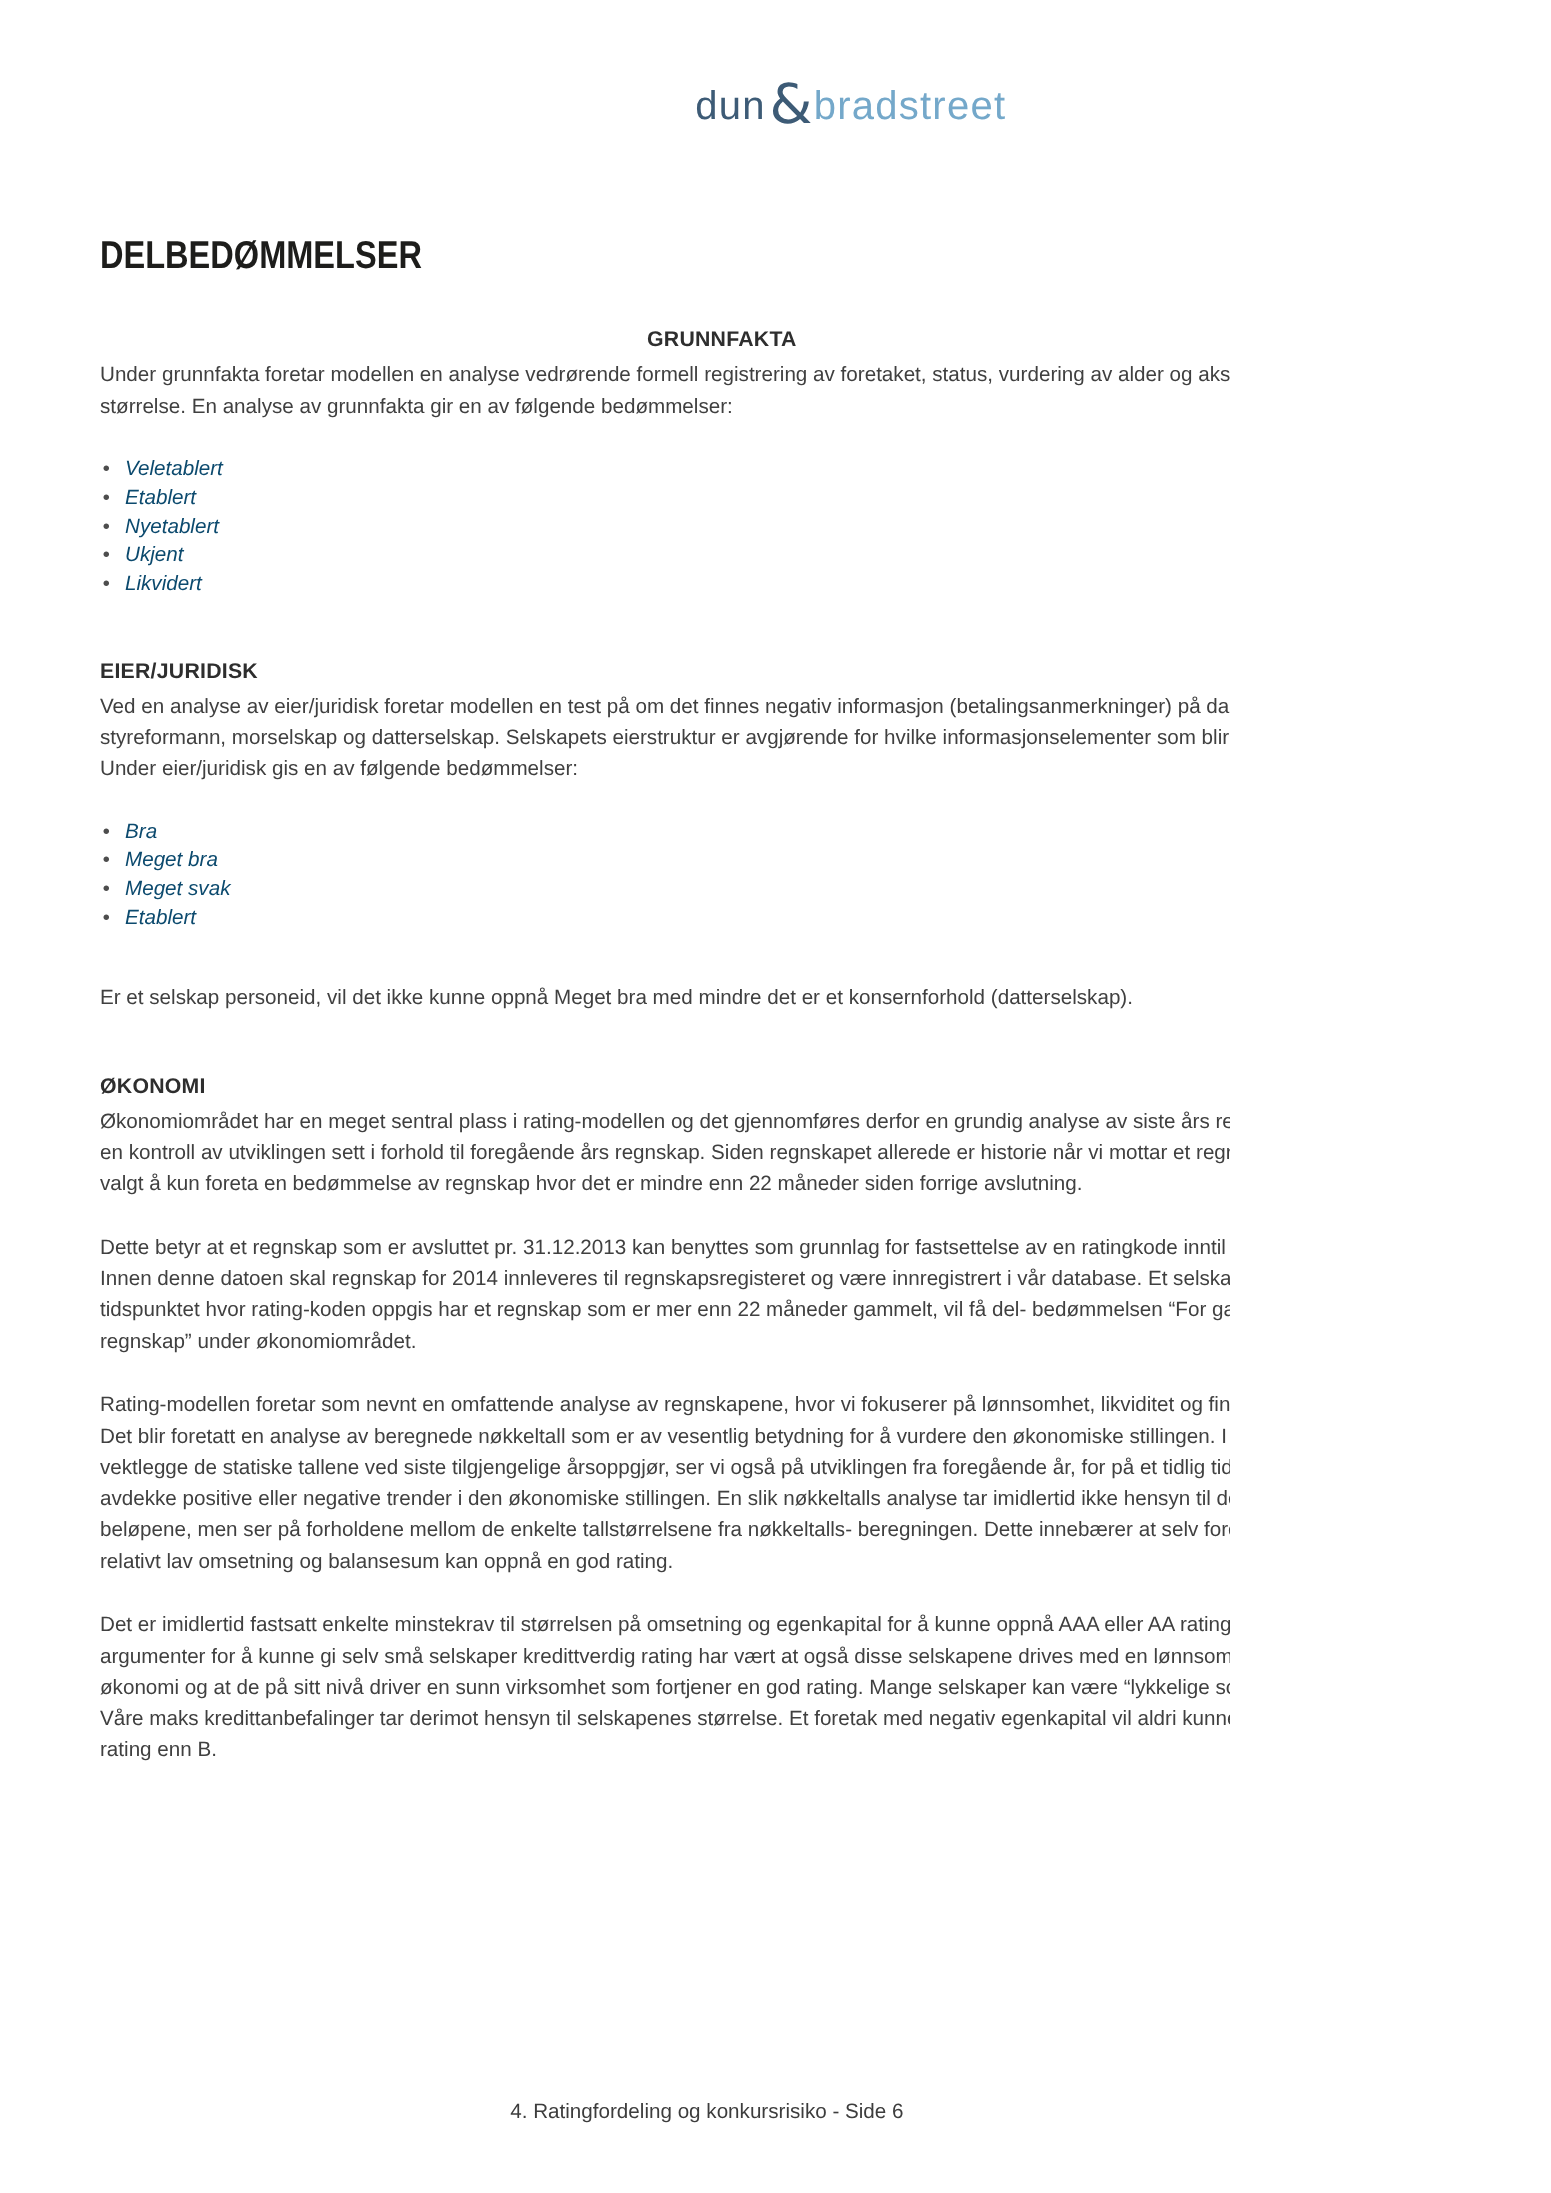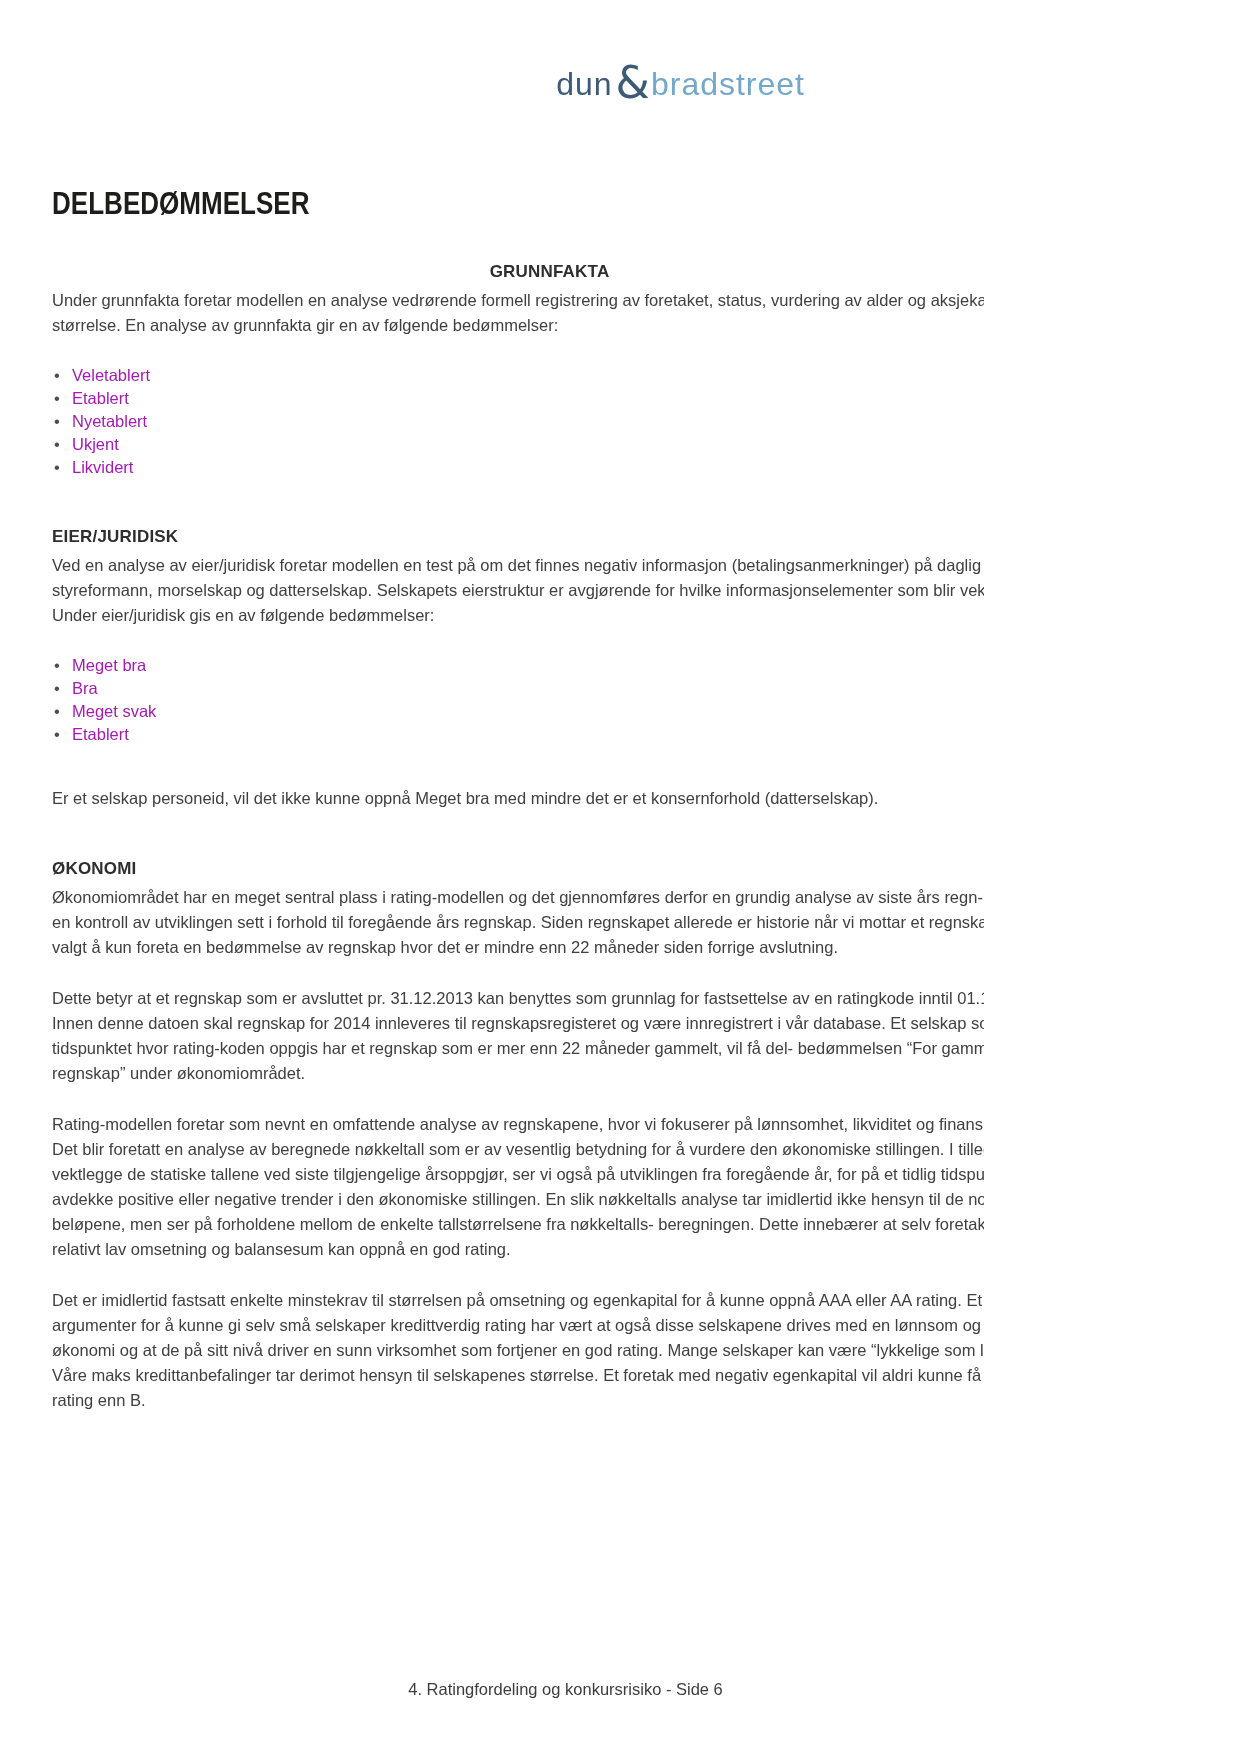--- a/index.html
+++ b/index.html
@@ -36,21 +36,21 @@
     color:var(--logo-dark, #3d5b76);
     margin:0 1px 0 3px;
     position:relative;
     top:3px;
     line-height:0;
   }
 
   
   .content {
     position:absolute;
-    left:52px;
+    left:80px;
     top:186px;
     width:995px;
     color:#4d4d4d;
   }
 
   .doc-title {
     display:inline-block;
     margin:0 0 40px 0;
     font-size:31px;
     font-weight:800;
@@ -82,21 +82,22 @@
   .bullet-list {
     list-style:none;
     margin:0 0 26px 0;
     padding:0;
   }
   .bullet-list li {
     position:relative;
     padding-left:20px;
     font-size:16.5px;
     line-height:23px;
-    color:#a21caf;
+    color:#0c4a6e;
+    font-style:italic;
   }
   .bullet-list li::before {
     content:"\2022";
     position:absolute;
     left:2px;
     top:0;
     color:#4d4d4d;
   }
 
   
@@ -132,22 +133,22 @@
       <li>Veletablert</li>
       <li>Etablert</li>
       <li>Nyetablert</li>
       <li>Ukjent</li>
       <li>Likvidert</li>
     </ul>
 
     <h2 class="section-heading">EIER/JURIDISK</h2>
     <p class="body-par">Ved en analyse av eier/juridisk foretar modellen en test på om det finnes negativ informasjon (betalingsanmerkninger) på daglig leder, styreformann, morselskap og datterselskap. Selskapets eierstruktur er avgjørende for hvilke informasjonselementer som blir vektlagt. Under eier/juridisk gis en av følgende bedømmelser:</p>
     <ul class="bullet-list">
+      <li>Bra</li>
       <li>Meget bra</li>
-      <li>Bra</li>
       <li>Meget svak</li>
       <li>Etablert</li>
     </ul>
     <p class="body-par note-par">Er et selskap personeid, vil det ikke kunne oppnå Meget bra med mindre det er et konsernforhold (datterselskap).</p>
 
     <h2 class="section-heading">ØKONOMI</h2>
     <p class="body-par">Økonomiområdet har en meget sentral plass i rating-modellen og det gjennomføres derfor en grundig analyse av siste års regn- skap og en kontroll av utviklingen sett i forhold til foregående års regnskap. Siden regnskapet allerede er historie når vi mottar et regnskap, har vi valgt å kun foreta en bedømmelse av regnskap hvor det er mindre enn 22 måneder siden forrige avslutning.</p>
     <p class="body-par">Dette betyr at et regnskap som er avsluttet pr. 31.12.2013 kan benyttes som grunnlag for fastsettelse av en ratingkode inntil 01.11.2015. Innen denne datoen skal regnskap for 2014 innleveres til regnskapsregisteret og være innregistrert i vår database. Et selskap som på tidspunktet hvor rating-koden oppgis har et regnskap som er mer enn 22 måneder gammelt, vil få del- bedømmelsen “For gammelt regnskap” under økonomiområdet.</p>
     <p class="body-par">Rating-modellen foretar som nevnt en omfattende analyse av regnskapene, hvor vi fokuserer på lønnsomhet, likviditet og finansiering. Det blir foretatt en analyse av beregnede nøkkeltall som er av vesentlig betydning for å vurdere den økonomiske stillingen. I tillegg til å vektlegge de statiske tallene ved siste tilgjengelige årsoppgjør, ser vi også på utviklingen fra foregående år, for på et tidlig tidspunkt å avdekke positive eller negative trender i den økonomiske stillingen. En slik nøkkeltalls analyse tar imidlertid ikke hensyn til de nominelle beløpene, men ser på forholdene mellom de enkelte tallstørrelsene fra nøkkeltalls- beregningen. Dette innebærer at selv foretak med en relativt lav omsetning og balansesum kan oppnå en god rating.</p>
     <p class="body-par last">Det er imidlertid fastsatt enkelte minstekrav til størrelsen på omsetning og egenkapital for å kunne oppnå AAA eller AA rating. Et av våre argumenter for å kunne gi selv små selskaper kredittverdig rating har vært at også disse selskapene drives med en lønnsom og god økonomi og at de på sitt nivå driver en sunn virksomhet som fortjener en god rating. Mange selskaper kan være “lykkelige som liten”. Våre maks kredittanbefalinger tar derimot hensyn til selskapenes størrelse. Et foretak med negativ egenkapital vil aldri kunne få bedre rating enn B.</p>

